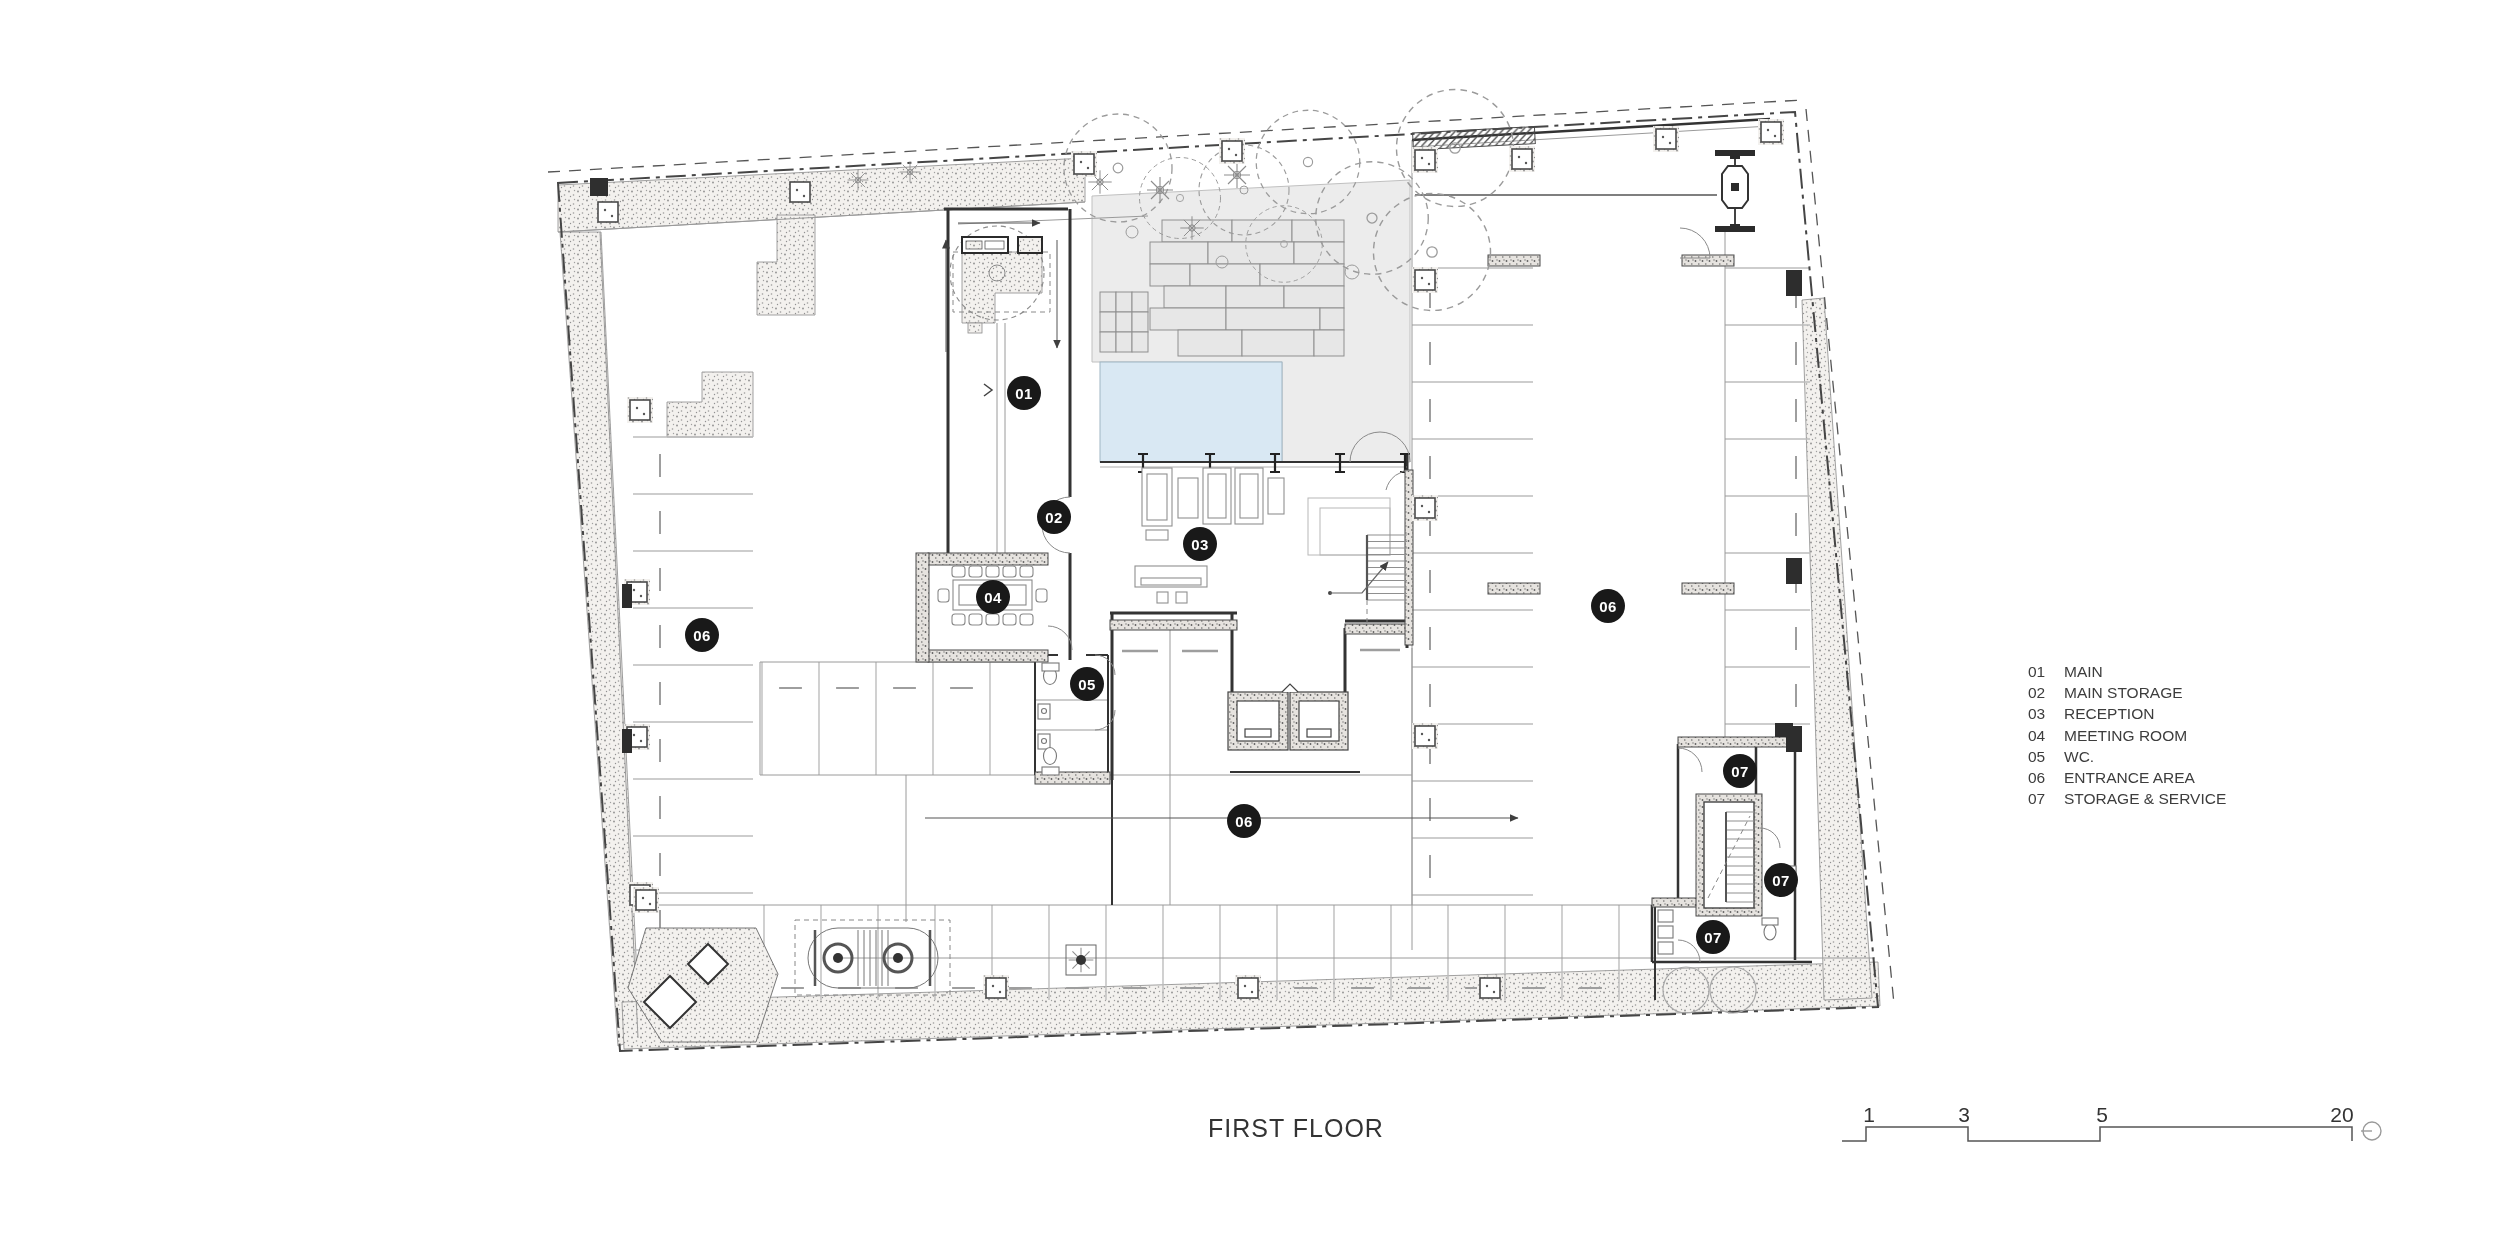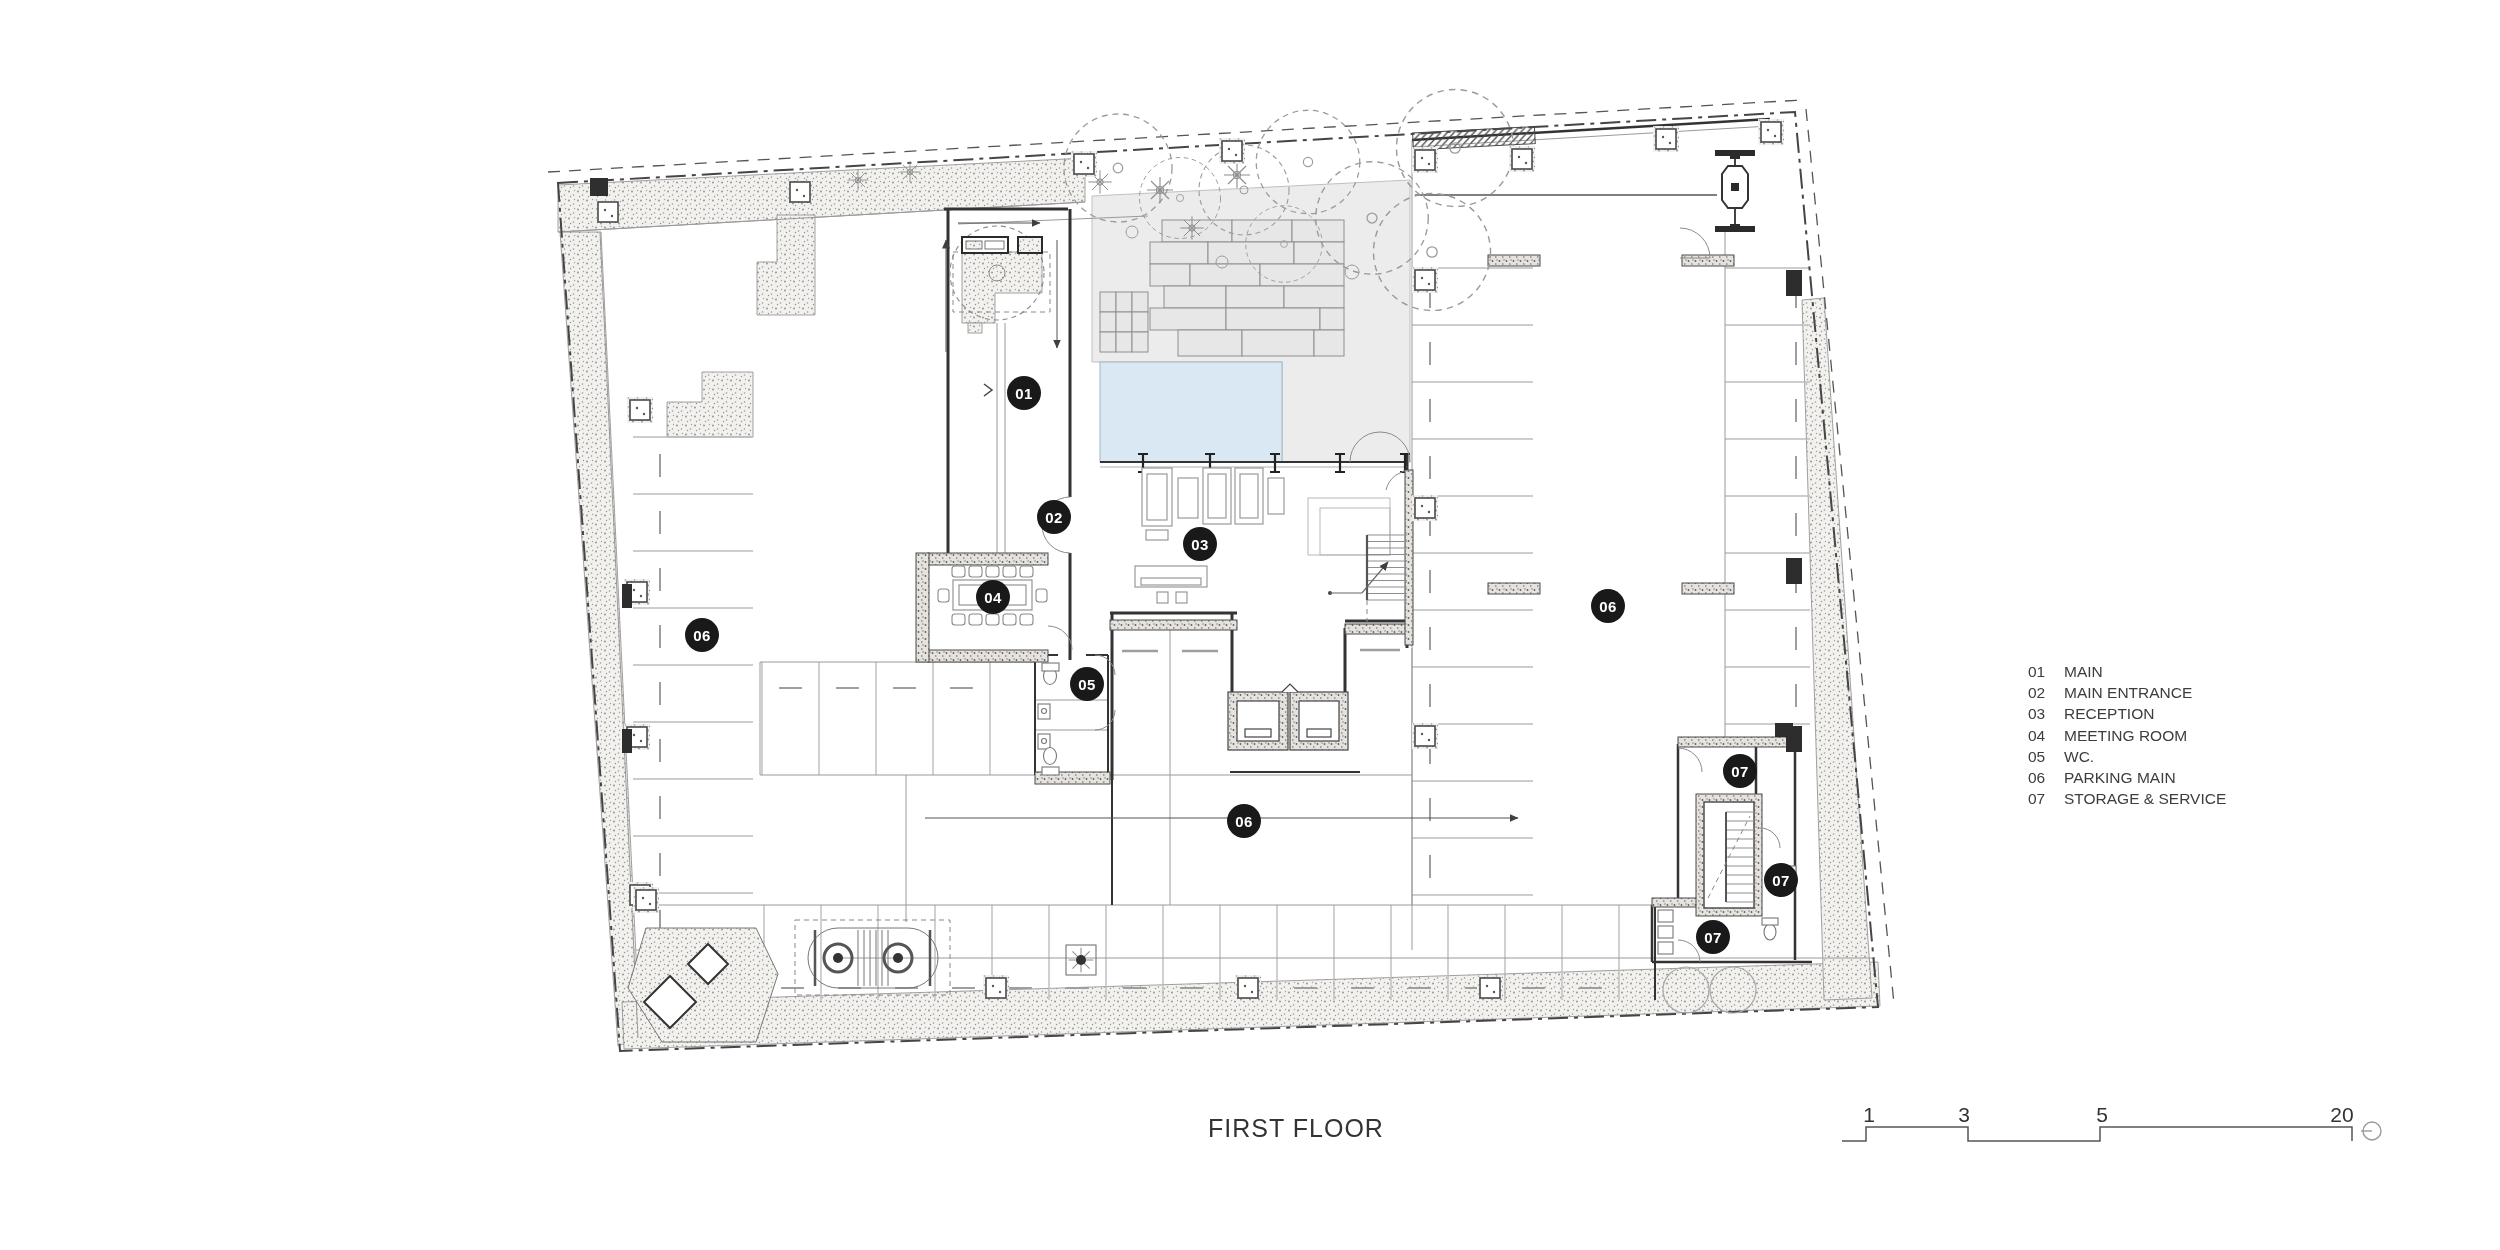--- a/index.html
+++ b/index.html
@@ -507,37 +507,37 @@
       <div class="badge" title="STORAGE &amp; SERVICE" style="left: 1713px; top: 937px;">07</div>
     </div>
 
 <div id="legend">
   <div class="lrow">
         <span class="lnum">01</span>
         <span>MAIN</span>
       </div>
   <div class="lrow">
         <span class="lnum">02</span>
-        <span>MAIN ENTRANCE</span>
+        <span>MAIN STORAGE</span>
       </div>
   <div class="lrow">
         <span class="lnum">03</span>
         <span>RECEPTION</span>
       </div>
   <div class="lrow">
         <span class="lnum">04</span>
         <span>MEETING ROOM</span>
       </div>
   <div class="lrow">
         <span class="lnum">05</span>
         <span>WC.</span>
       </div>
   <div class="lrow">
         <span class="lnum">06</span>
-        <span>PARKING MAIN</span>
+        <span>ENTRANCE AREA</span>
       </div>
   <div class="lrow">
         <span class="lnum">07</span>
         <span>STORAGE &amp; SERVICE</span>
       </div>
 </div>
 
 <div id="title">FIRST FLOOR</div>
 
 </div>

